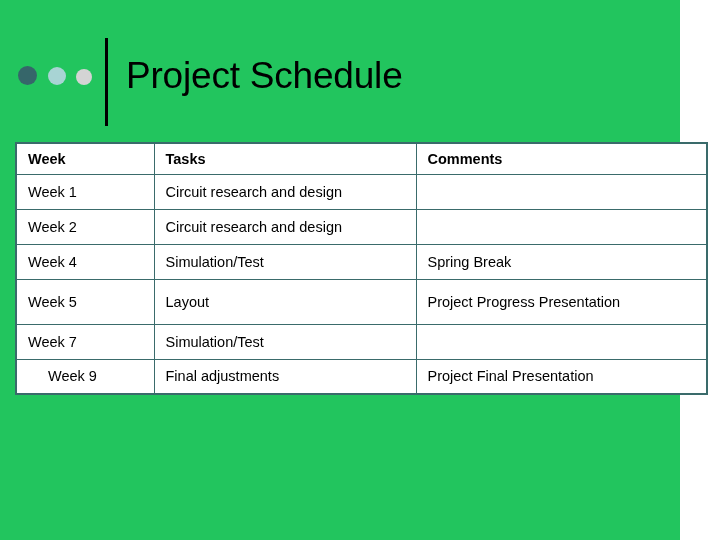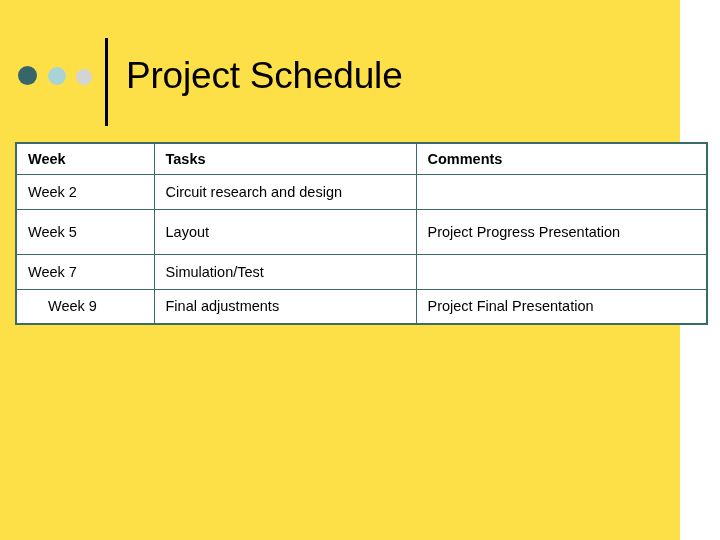--- a/index.html
+++ b/index.html
@@ -14,21 +14,21 @@
     overflow: hidden;
     position: relative;
   }
 
   #slide {
     position: absolute;
     left: 0;
     top: 0;
     width: 680px;
     height: 540px;
-    background: #fde047;
+    background: #22c55e;
     text-decoration: underline;
   }
 
   
   #title-block {
     position: absolute;
     left: 0;
     top: 0;
     width: 720px;
     height: 132px;
@@ -143,23 +143,33 @@
       </colgroup>
       <thead>
         <tr>
           <th style="border-color: rgb(58, 107, 107);">Week</th>
           <th style="border-color: rgb(58, 107, 107);">Tasks</th>
           <th style="border-color: rgb(58, 107, 107);">Comments</th>
         </tr>
       </thead>
       <tbody id="schedule-body">
         <tr>
+          <td style="border-color: rgb(58, 107, 107);">Week 1</td>
+          <td style="border-color: rgb(58, 107, 107);">Circuit research and design</td>
+          <td style="border-color: rgb(58, 107, 107);"></td>
+        </tr>
+        <tr>
           <td style="border-color: rgb(58, 107, 107);">Week 2</td>
           <td style="border-color: rgb(58, 107, 107);">Circuit research and design</td>
           <td style="border-color: rgb(58, 107, 107);"></td>
+        </tr>
+        <tr>
+          <td style="border-color: rgb(58, 107, 107);">Week 4</td>
+          <td style="border-color: rgb(58, 107, 107);">Simulation/Test</td>
+          <td style="border-color: rgb(58, 107, 107);">Spring Break</td>
         </tr>
         <tr class="tall-row">
           <td style="border-color: rgb(58, 107, 107); margin-left: 44px;">Week 5</td>
           <td style="border-color: rgb(58, 107, 107);">Layout</td>
           <td style="border-color: rgb(58, 107, 107);">Project Progress Presentation</td>
         </tr>
         <tr>
           <td style="border-color: rgb(58, 107, 107);">Week 7</td>
           <td style="border-color: rgb(58, 107, 107);">Simulation/Test</td>
           <td style="border-color: rgb(58, 107, 107);"></td>

